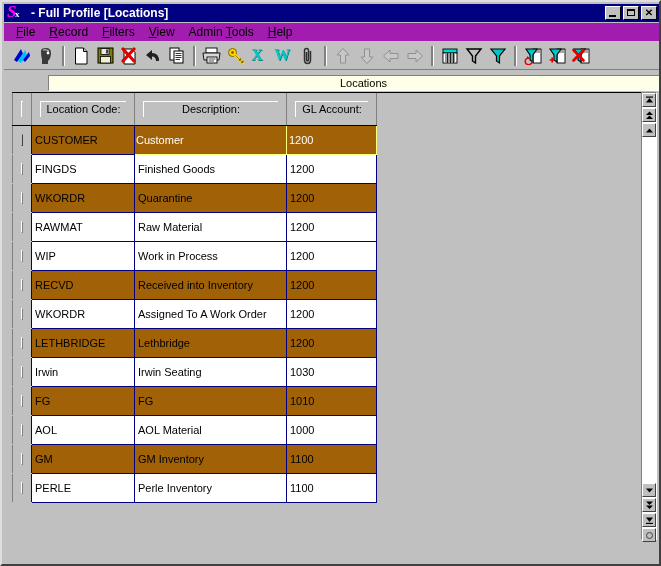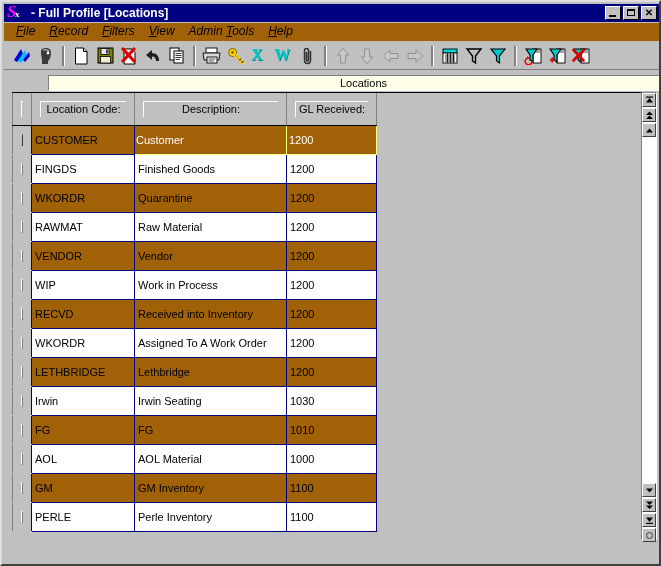--- a/index.html
+++ b/index.html
@@ -113,26 +113,25 @@
     border: 1px solid #000000;
     border-top-width: 2px;
     box-sizing: border-box;
   }
 
   
   #menu-bar {
     position: absolute;
     left: 2px; top: 21px;
     width: 655px; height: 18px;
-    background: #a16207;
+    background: #a21caf;
     display: flex;
-    align-items: flex-start;
+    align-items: flex-end;
     padding-left: 5px;
     box-sizing: border-box;
-    font-style: italic;
   }
   .menu-item {
     padding: 1px 7px 2px 7px;
     font-size: 12px;
     color: #000000;
     white-space: nowrap;
     cursor: default;
   }
   .menu-item u { text-decoration: underline; }
 
@@ -560,21 +559,21 @@
             <th class="corner-head">
                 <span class="hdr-in"></span>
               </th>
             <th>
                 <span class="hdr-in">Location Code:</span>
               </th>
             <th>
                 <span class="hdr-in">Description:</span>
               </th>
             <th>
-                <span class="hdr-in">GL Received:</span>
+                <span class="hdr-in">GL Account:</span>
               </th>
           </tr>
         </thead>
         <tbody id="grid-body">
             <tr class="odd current">
               <td class="sel-cell">
                 <span class="knob"></span>
               </td>
               <td class="data">CUSTOMER</td>
               <td class="data selected first-sel">Customer</td>
@@ -595,28 +594,20 @@
               <td class="data">WKORDR</td>
               <td class="data">Quarantine</td>
               <td class="data">1200</td>
             </tr>
             <tr class="even">
               <td class="sel-cell">
                 <span class="knob"></span>
               </td>
               <td class="data">RAWMAT</td>
               <td class="data">Raw Material</td>
-              <td class="data">1200</td>
-            </tr>
-            <tr class="odd">
-              <td class="sel-cell">
-                <span class="knob"></span>
-              </td>
-              <td class="data">VENDOR</td>
-              <td class="data">Vendor</td>
               <td class="data">1200</td>
             </tr>
             <tr class="even">
               <td class="sel-cell">
                 <span class="knob"></span>
               </td>
               <td class="data">WIP</td>
               <td class="data">Work in Process</td>
               <td class="data">1200</td>
             </tr>

